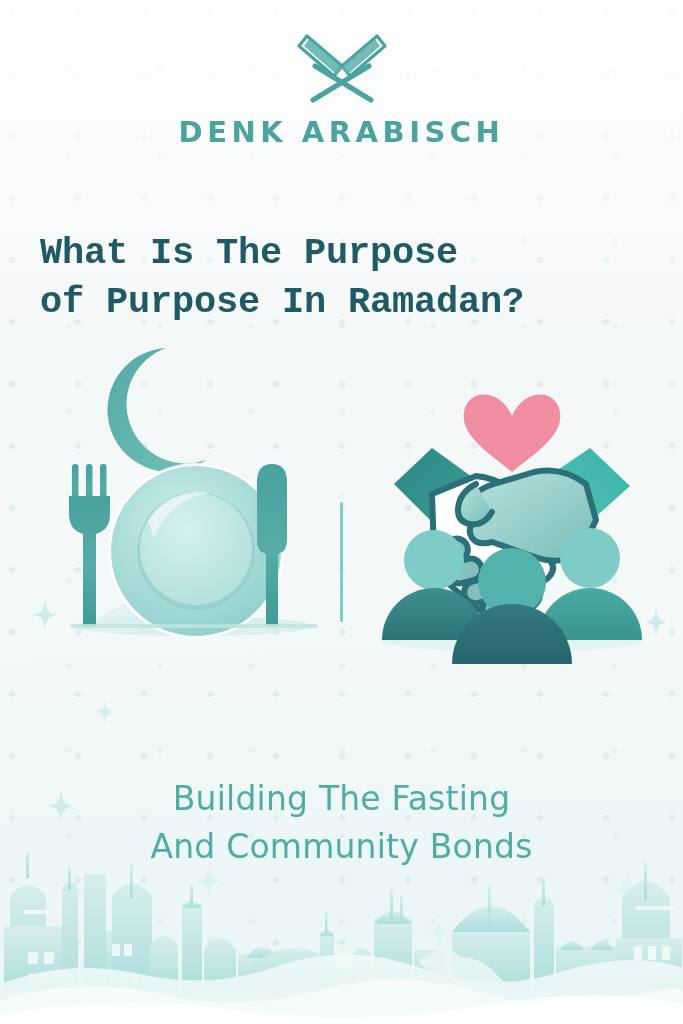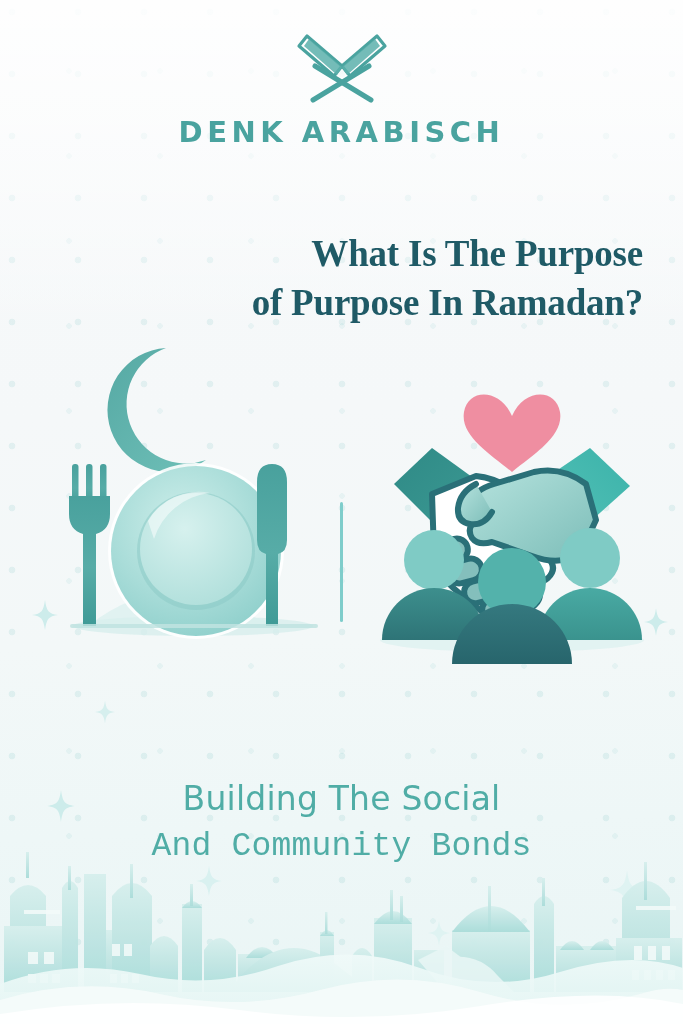--- a/index.html
+++ b/index.html
@@ -65,22 +65,22 @@
     color: #4aa39f;
     line-height: 1;
   }
 
   
   .headline {
     position: absolute;
     left: 40px;
     right: 40px;
     top: 204px;
-    text-align: right;
-    font-family: Liberation Serif, serif;
+    text-align: left;
+    font-family: Liberation Mono, monospace;
     font-weight: 700;
     font-size: 37px;
     line-height: 1.34;
     color: #1f5a66;
     letter-spacing: -0.2px;
   }
   .headline .l2 { display: block; }
 
   
   .illus {
@@ -121,21 +121,21 @@
     right: 40px;
     top: 748px;
     text-align: center;
     font-family: "DejaVu Sans", sans-serif;
     font-weight: 400;
     font-size: 33px;
     line-height: 1.45;
     color: #50ada6;
     letter-spacing: 0.2px;
   }
-  .subtitle .l2 { display: block; font-family: Liberation Mono, monospace; }
+  .subtitle .l2 { display: block; }
 
   
   .skyline {
     position: absolute;
     left: 0; right: 0; bottom: 0;
     height: 190px;
     pointer-events: none;
   }
   .skyline svg { display: block; width: 100%; height: 100%; }
 </style>
@@ -335,21 +335,21 @@
           <path d="M166 296 a52 52 0 0 1 104 0 Z" fill="url(#p3)"></path>
 
           <circle cx="140" cy="238" r="34" fill="#53b2ab"></circle>
           <path d="M80 320 a60 60 0 0 1 120 0 Z" fill="url(#p2)"></path>
         </g>
       </svg>
     </div>
   </div>
 
   <h2 class="subtitle">
-    <span>Building The Social</span>
+    <span>Building The Fasting</span>
     <span class="l2">And Community Bonds</span>
   </h2>
 
   <div class="skyline">
     <svg viewBox="0 0 683 190" preserveAspectRatio="none">
       <defs>
         <linearGradient id="cityG" x1="0" y1="0" x2="0" y2="1">
           <stop offset="0%" stop-color="#d6efed"></stop>
           <stop offset="100%" stop-color="#a9dcd9"></stop>
         </linearGradient>

